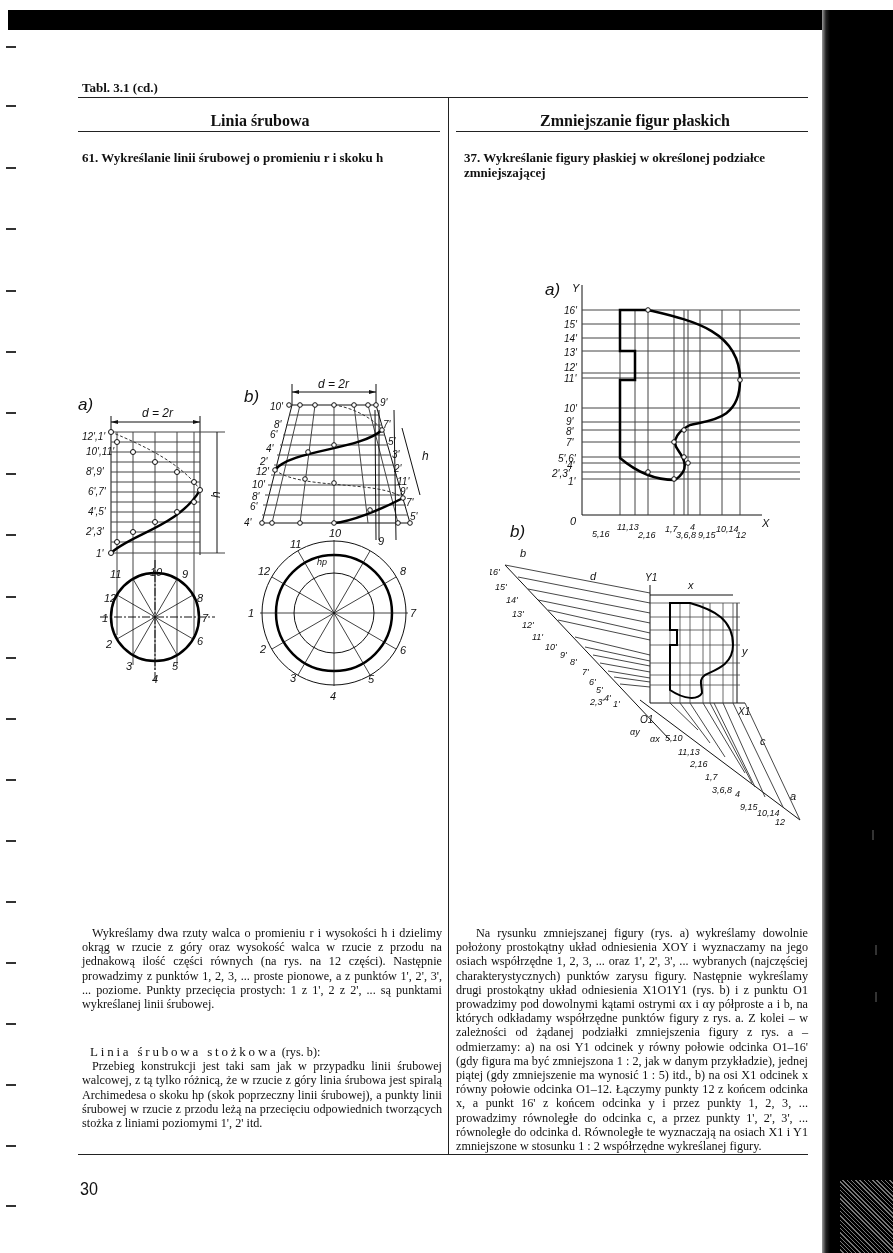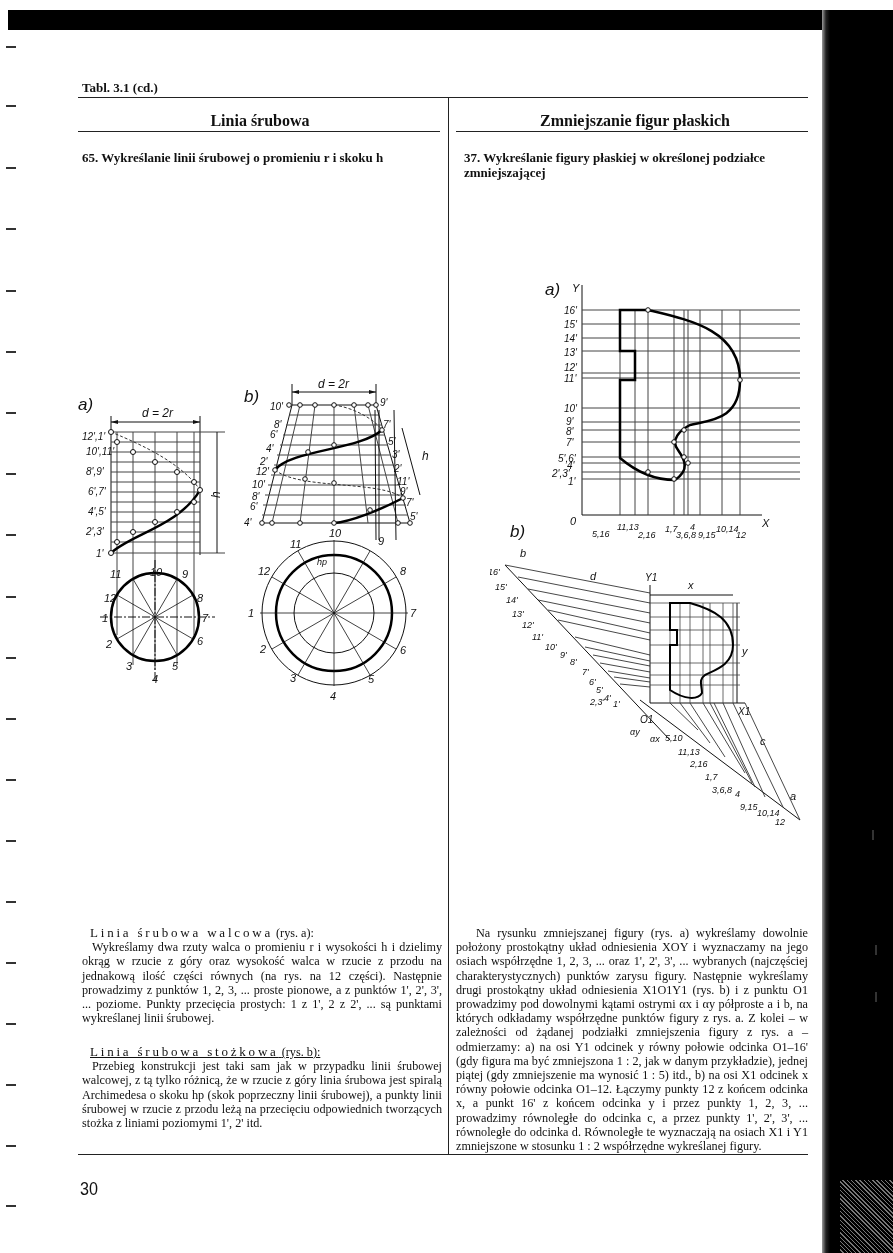--- a/index.html
+++ b/index.html
@@ -56,21 +56,21 @@
 
 <div class="tabl">Tabl. 3.1 (cd.)</div>
 <div class="hline" style="left:78px;top:97px;width:730px;"></div>
 <div class="vline" style="left:448px;top:97px;height:1057px;"></div>
 
 <div class="col-title" style="left:80px;top:112px;width:360px;">Linia śrubowa</div>
 <div class="hline" style="left:78px;top:131px;width:362px;"></div>
 <div class="col-title" style="left:455px;top:112px;width:360px;">Zmniejszanie figur płaskich</div>
 <div class="hline" style="left:456px;top:131px;width:352px;"></div>
 
-<div class="item-title" style="left:82px;top:150px;width:360px;">65. Wykreślanie linii śrubowej o promieniu r i skoku h</div>
+<div class="item-title" style="left:82px;top:150px;width:360px;">61. Wykreślanie linii śrubowej o promieniu r i skoku h</div>
 <div class="item-title" style="left:464px;top:150px;width:345px;text-indent:0;padding-left:0;">37. Wykreślanie figury płaskiej w określonej podziałce zmniejszającej</div>
 
 <svg style="position:absolute;left:70px;top:380px;" width="170" height="310" viewBox="0 0 170 310">
   <text x="8" y="30" font-size="17">a)</text>
   <line x1="41" y1="42" x2="130" y2="42" stroke="#111" stroke-width="1"></line>
   <polygon points="41,42 48,40 48,44" fill="#111"></polygon>
     <polygon points="130,42 123,40 123,44" fill="#111"></polygon>
   <text x="72" y="37" font-size="12">d = 2r</text>
   <line x1="41" y1="36" x2="41" y2="175" stroke="#111"></line>
   <line x1="130" y1="36" x2="130" y2="175" stroke="#111"></line>
@@ -415,29 +415,25 @@
     <text x="215" y="235">1,7</text>
       <text x="222" y="248">3,6,8</text>
       <text x="245" y="252">4</text>
     <text x="250" y="265">9,15</text>
       <text x="267" y="271">10,14</text>
       <text x="285" y="280">12</text>
   </g>
 </svg>
 
 <div class="para" style="left:82px;top:926px;width:360px;">
-  <div style="text-indent:8px;">
-    <span class="spaced">Linia śrubowa walcowa</span>
-    <span>(rys. a):</span>
-  </div>
   <div style="text-indent:10px;">Wykreślamy dwa rzuty walca o promieniu r i wysokości h i dzielimy okrąg w rzucie z góry oraz wysokość walca w rzucie z przodu na jednakową ilość części równych (na rys. na 12 części). Następnie prowadzimy z punktów 1, 2, 3, ... proste pionowe, a z punktów 1', 2', 3', ... poziome. Punkty przecięcia prostych: 1 z 1', 2 z 2', ... są punktami wykreślanej linii śrubowej.</div>
 </div>
 
 <div class="para" style="left:82px;top:1045px;width:360px;">
-  <div style="text-indent:8px;text-decoration:underline;">
+  <div style="text-indent:8px;">
     <span class="spaced">Linia śrubowa stożkowa</span>
     <span>(rys. b):</span>
   </div>
   <div style="text-indent:10px;">Przebieg konstrukcji jest taki sam jak w przypadku linii śrubowej walcowej, z tą tylko różnicą, że w rzucie z góry linia śrubowa jest spiralą Archimedesa o skoku hp (skok poprzeczny linii śrubowej), a punkty linii śrubowej w rzucie z przodu leżą na przecięciu odpowiednich tworzących stożka z liniami poziomymi 1', 2' itd.</div>
 </div>
 
 <div class="para" style="left:456px;top:926px;width:352px;text-indent:20px;">Na rysunku zmniejszanej figury (rys. a) wykreślamy dowolnie położony prostokątny układ odniesienia XOY i wyznaczamy na jego osiach współrzędne 1, 2, 3, ... oraz 1', 2', 3', ... wybranych (najczęściej charakterystycznych) punktów zarysu figury. Następnie wykreślamy drugi prostokątny układ odniesienia X1O1Y1 (rys. b) i z punktu O1 prowadzimy pod dowolnymi kątami ostrymi αx i αy półproste a i b, na których odkładamy współrzędne punktów figury z rys. a. Z kolei – w zależności od żądanej podziałki zmniejszenia figury z rys. a – odmierzamy: a) na osi Y1 odcinek y równy połowie odcinka O1–16' (gdy figura ma być zmniejszona 1 : 2, jak w danym przykładzie), jednej piątej (gdy zmniejszenie ma wynosić 1 : 5) itd., b) na osi X1 odcinek x równy połowie odcinka O1–12. Łączymy punkty 12 z końcem odcinka x, a punkt 16' z końcem odcinka y i przez punkty 1, 2, 3, ... prowadzimy równoległe do odcinka c, a przez punkty 1', 2', 3', ... równoległe do odcinka d. Równoległe te wyznaczają na osiach X1 i Y1 zmniejszone w stosunku 1 : 2 współrzędne wykreślanej figury.</div>
 
 <div class="hline" style="left:78px;top:1154px;width:730px;"></div>
 <div class="page-num">30</div>

